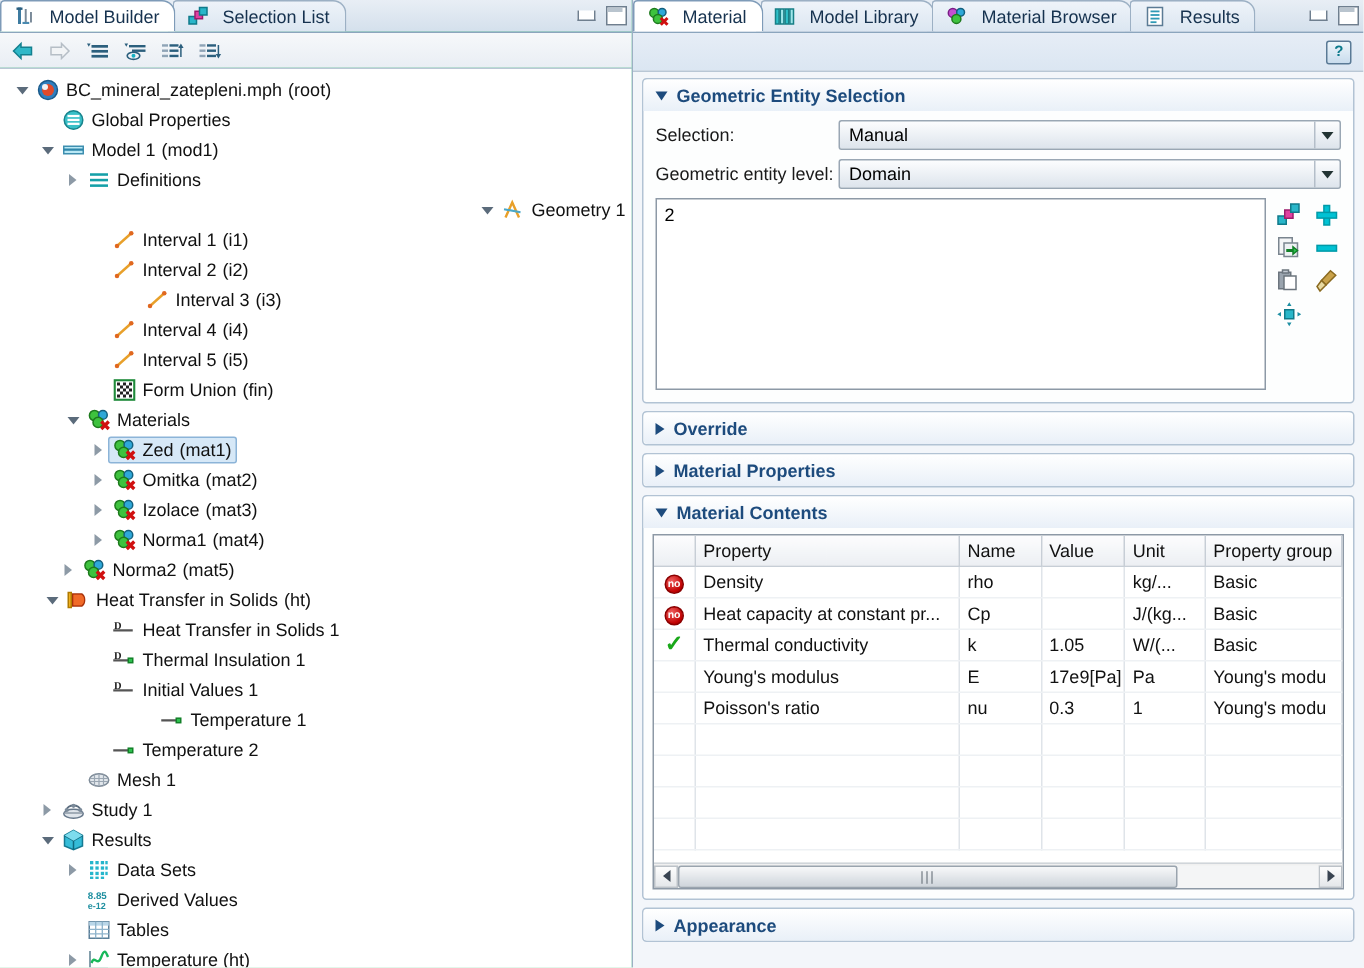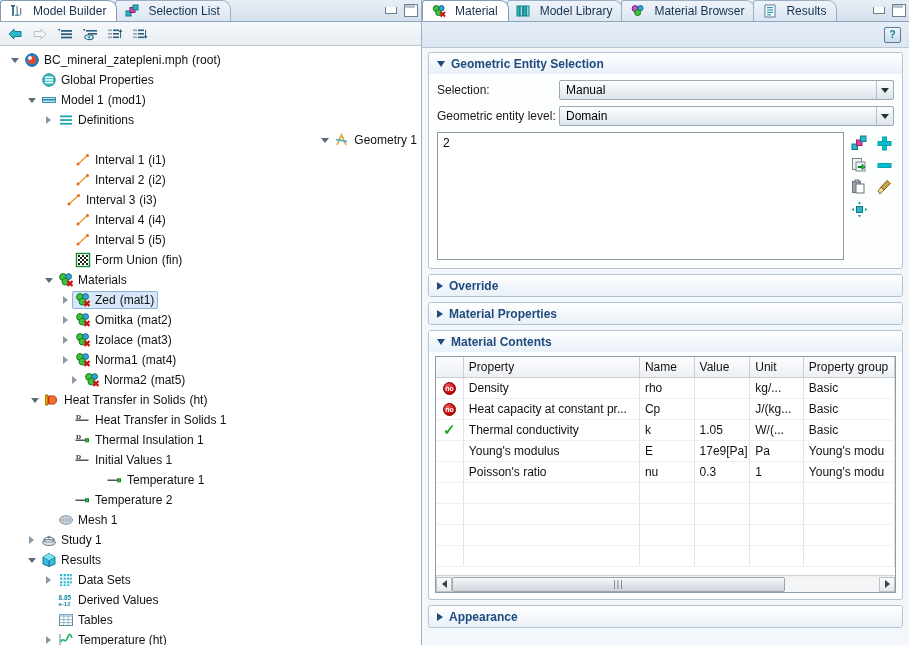--- a/index.html
+++ b/index.html
@@ -440,21 +440,21 @@
               <svg width="16" height="16" viewBox="0 0 16 16">
                 <path d="M3 12 L12.5 3.5" stroke="#e8a02a" stroke-width="1.6"></path>
                 <circle cx="3" cy="12" r="1.5" fill="#e06820"></circle>
                 <circle cx="12.5" cy="3.5" r="1.5" fill="#e06820"></circle>
               </svg>
             </span>
             <span class="tlabel">Interval 2</span>
             <span class="tlabel ital" style="margin-left: 4px;">(i2)</span>
           </span>
         </div>
-        <div class="tnode" style="padding-left: 50px;">
+        <div class="tnode" style="padding-left: 81px;">
           <span class="twist"></span>
           <span class="sel-wrap">
             <span class="ticon">
               <svg width="16" height="16" viewBox="0 0 16 16">
                 <path d="M3 12 L12.5 3.5" stroke="#e8a02a" stroke-width="1.6"></path>
                 <circle cx="3" cy="12" r="1.5" fill="#e06820"></circle>
                 <circle cx="12.5" cy="3.5" r="1.5" fill="#e06820"></circle>
               </svg>
             </span>
             <span class="tlabel">Interval 3</span>
@@ -593,21 +593,21 @@
                 <circle cx="5" cy="5" r="3.4" fill="#3ec23e" stroke="#1d7a1d"></circle>
                 <circle cx="10.6" cy="4.6" r="2.9" fill="#2ea8d8" stroke="#14607f"></circle>
                 <circle cx="7.4" cy="9.6" r="3.4" fill="#3ec23e" stroke="#1d7a1d"></circle>
                 <path d="M9.5 9 L14.5 14 M14.5 9 L9.5 14" stroke="#d01010" stroke-width="2.2"></path>
               </svg>
             </span>
             <span class="tlabel">Norma1</span>
             <span class="tlabel ital" style="margin-left: 4px;">(mat4)</span>
           </span>
         </div>
-        <div class="tnode" style="padding-left: 68px;">
+        <div class="tnode" style="padding-left: 39px;">
           <span class="twist">
             <span class="tri tri-right"></span>
           </span>
           <span class="sel-wrap">
             <span class="ticon">
               <svg width="16" height="16" viewBox="0 0 16 16">
                 <circle cx="5" cy="5" r="3.4" fill="#3ec23e" stroke="#1d7a1d"></circle>
                 <circle cx="10.6" cy="4.6" r="2.9" fill="#2ea8d8" stroke="#14607f"></circle>
                 <circle cx="7.4" cy="9.6" r="3.4" fill="#3ec23e" stroke="#1d7a1d"></circle>
                 <path d="M9.5 9 L14.5 14 M14.5 9 L9.5 14" stroke="#d01010" stroke-width="2.2"></path>

